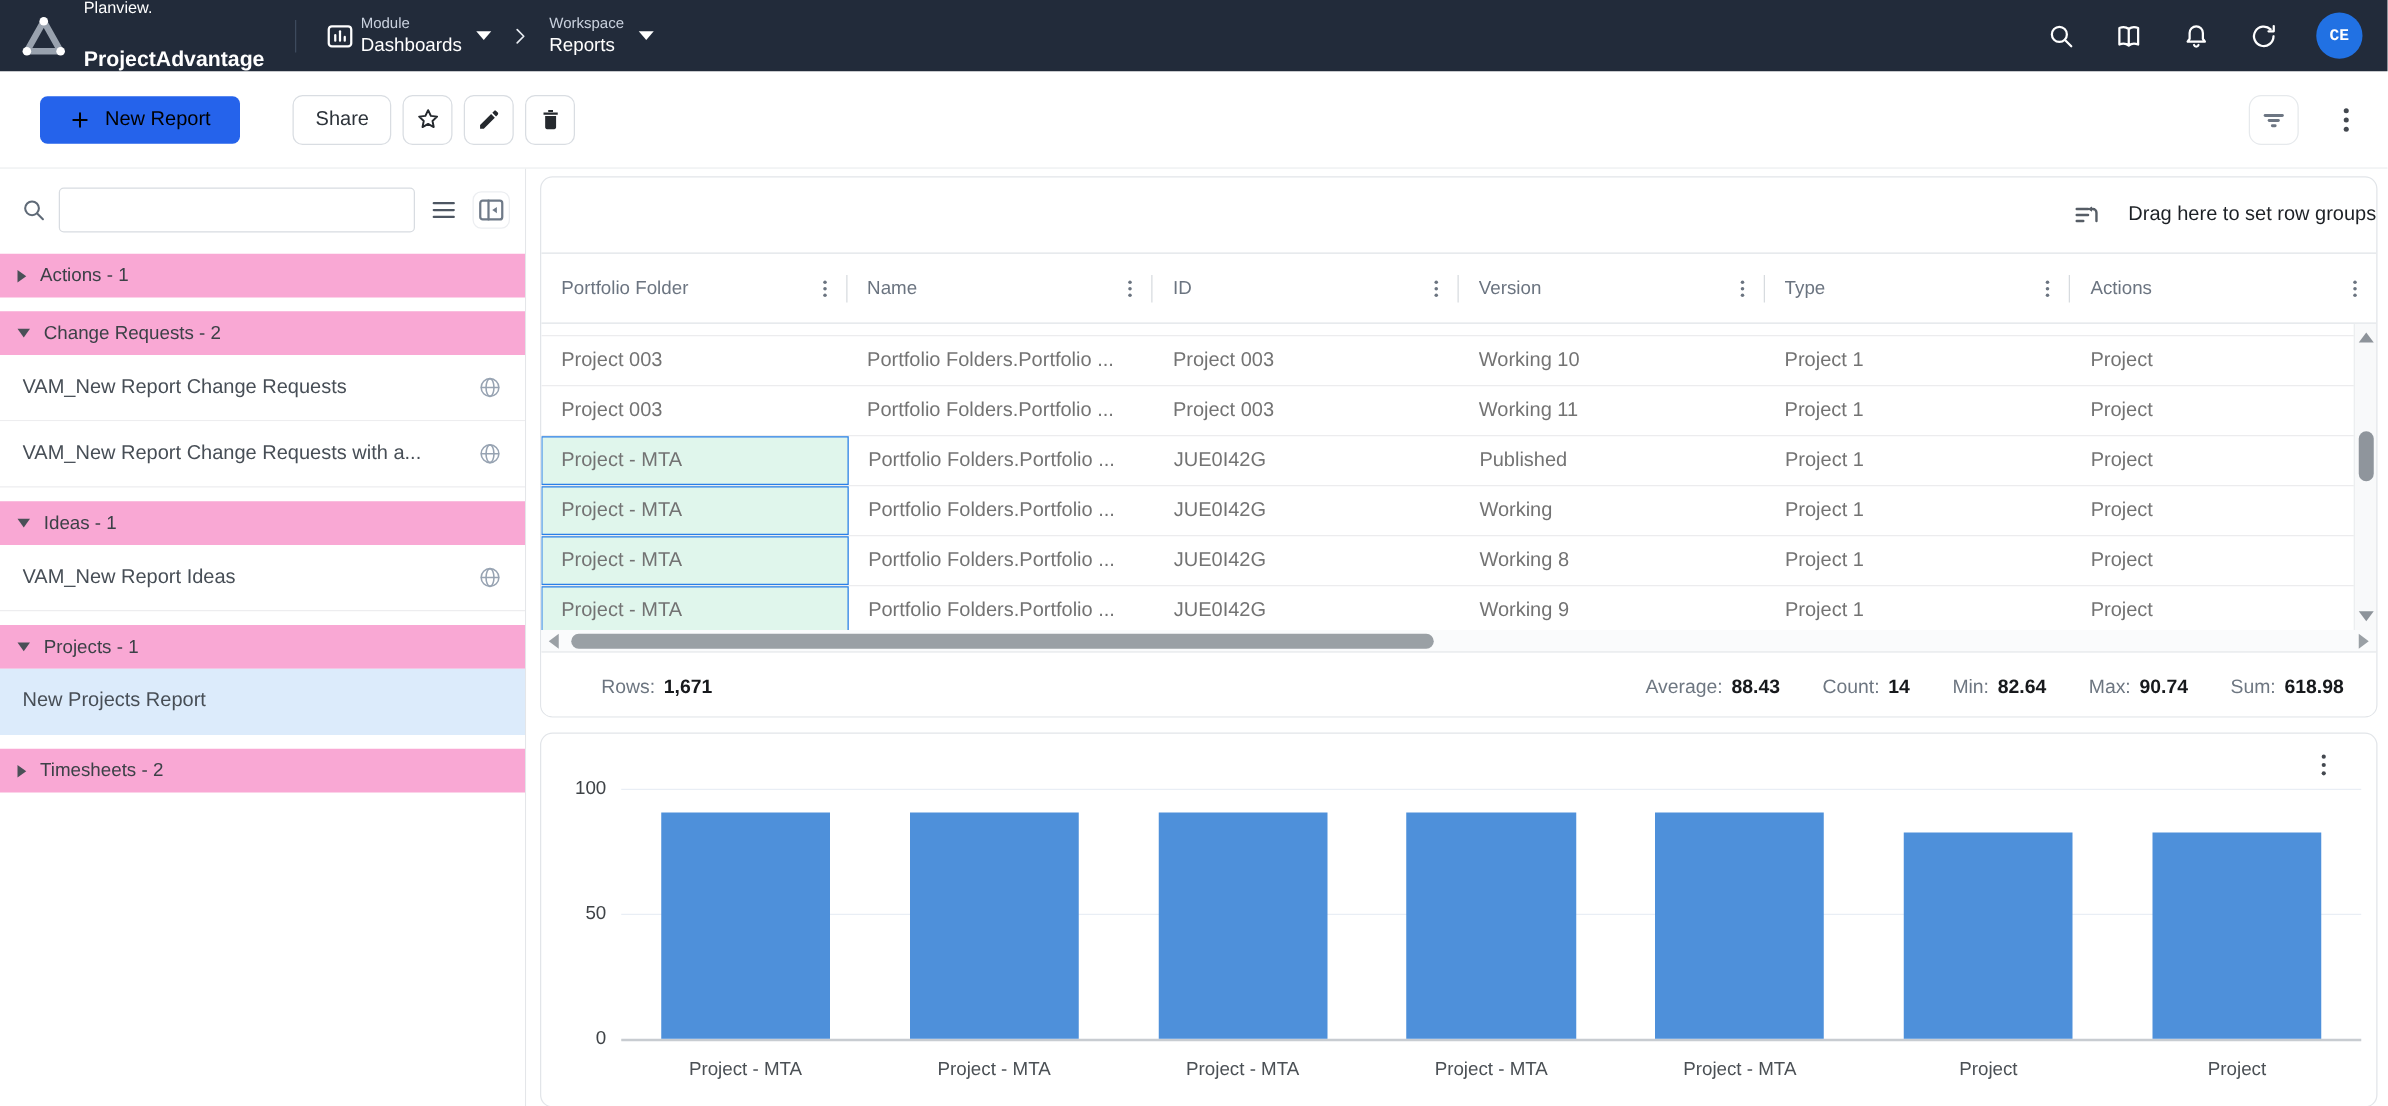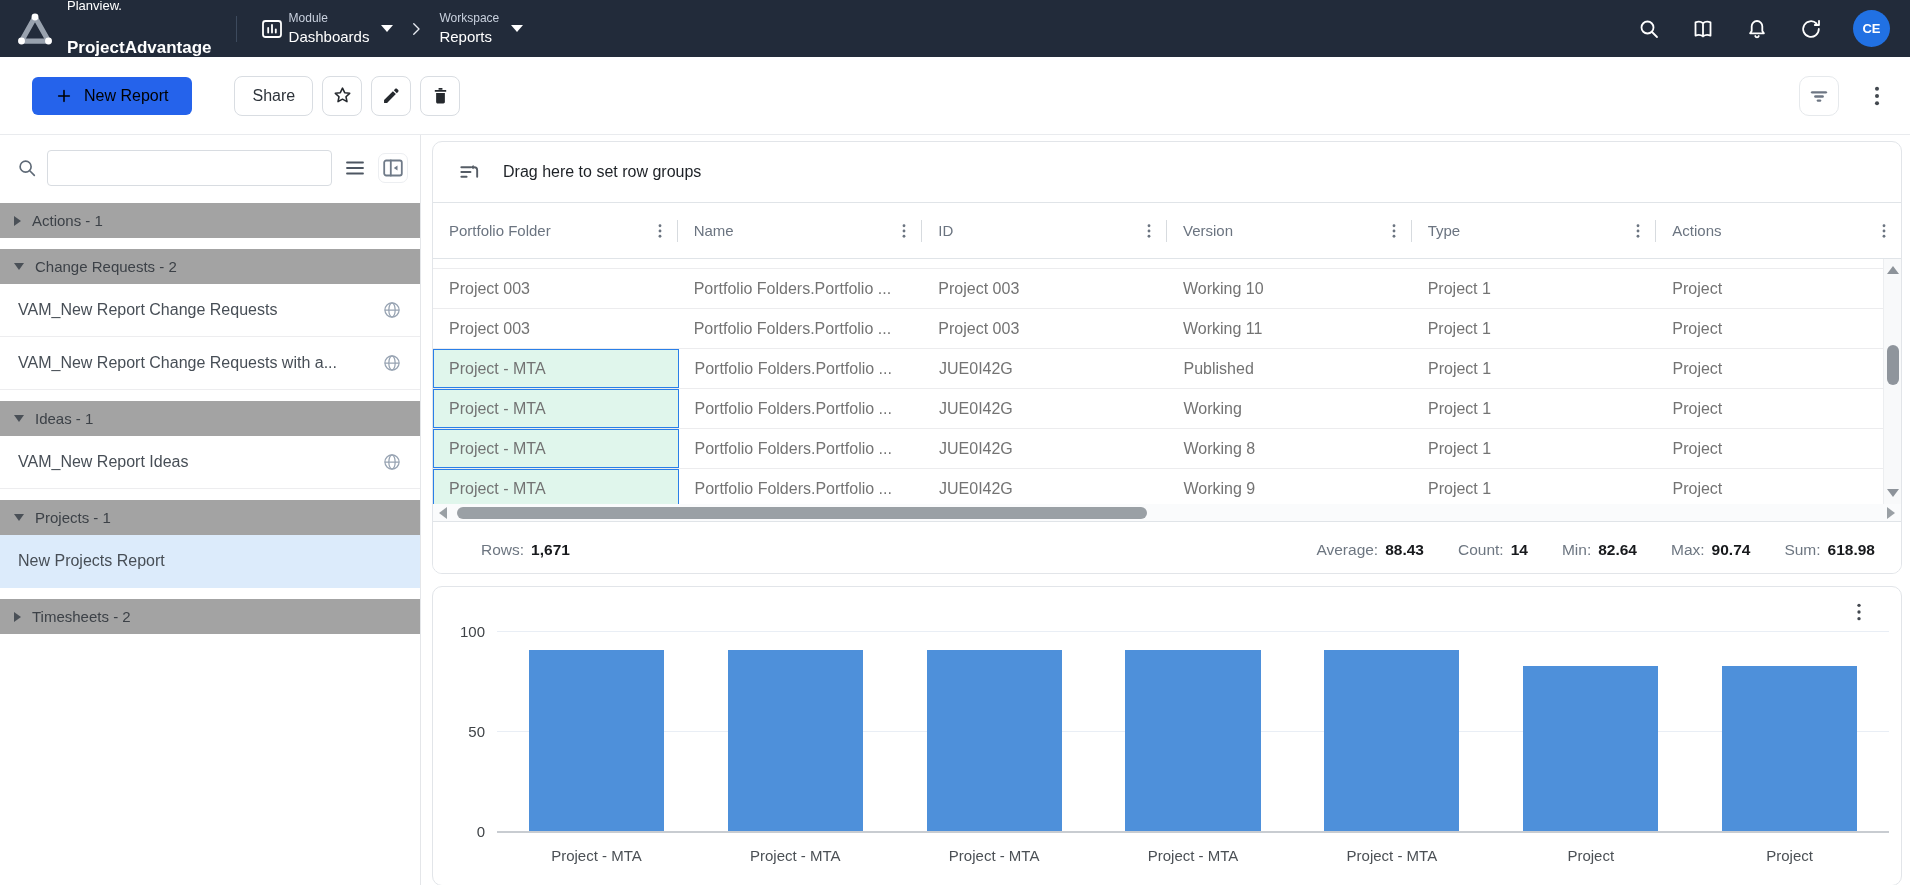--- a/index.html
+++ b/index.html
@@ -17,21 +17,21 @@
   .brand-t1{font-size:13px;color:#fff;}
   .brand-t2{font-size:17px;font-weight:bold;color:#fff;margin-top:24px;}
   .nav-divider{width:1px;height:26px;background:#3d4a5d;margin:0 22px 0 24px;}
   .nav-group{display:flex;align-items:center;gap:4px;cursor:pointer;}
   .nav-mod-icon{width:26px;height:24px;color:#fff;}
   .nv-top{font-size:12px;color:#c9d1de;line-height:1.3;}
   .nv-bottom{font-size:15px;color:#fff;line-height:1.3;}
   .caret-down{width:0;height:0;border-left:6px solid transparent;border-right:6px solid transparent;
     border-top:7px solid #fff;margin-left:8px;}
   .nav-chevron{width:18px;height:18px;color:#e8ecf2;margin:0 14px;}
-  .nav-right{margin-left:auto;display:flex;align-items:center;gap:30px;padding-right:20px;}
+  .nav-right{margin-left:auto;display:flex;align-items:center;gap:30px;padding-right:20px;font-family:Liberation Mono, monospace;}
   .nav-icon-btn{width:24px;height:24px;color:#fff;cursor:pointer;background:none;border:none;padding:0;}
   .nav-icon-btn .ic{width:24px;height:24px;}
   .avatar{width:37px;height:37px;border-radius:50%;background:var(--avatar-blue);display:flex;
     align-items:center;justify-content:center;font-size:13px;font-weight:bold;color:#fff;cursor:pointer;}
 
   
   .toolbar{position:absolute;top:57px;left:0;right:0;height:77px;background:#fff;
     display:flex;align-items:center;padding:0 22px 0 32px;box-sizing:border-box;}
   .btn-primary{display:flex;align-items:center;gap:12px;background:var(--accent);color:#000000;border:none;
     border-radius:6px;height:38px;padding:0 24px;font-size:16px;font-family:inherit;cursor:pointer;}
@@ -55,39 +55,39 @@
   .sidebar{position:absolute;left:0;top:0;bottom:0;width:421px;background:#fff;
     border-right:1px solid #e4e6e9;box-sizing:border-box;}
   .search-row{display:flex;align-items:center;gap:9px;padding:15px 12px 8px 16px;}
   .search-ic{width:22px;height:22px;color:#5f6a77;flex:none;}
   .search-input{flex:1;height:34px;border:1px solid #d8dce1;border-radius:4px;outline:none;
     font-size:15px;padding:0 8px;font-family:inherit;min-width:0;}
   .sb-tool{background:none;border:none;padding:2px;color:#4d5662;cursor:pointer;flex:none;}
   .sb-tool .ic{width:24px;height:24px;}
   .sb-tool.boxed{border:1px solid #eceef1;border-radius:7px;color:#6f7a88;}
   .tree{margin-top:9px;}
-  .tree-group{height:35px;background:#a3a3a3;display:flex;align-items:center;gap:11px;
+  .tree-group{height:35px;background:#f9a8d4;display:flex;align-items:center;gap:11px;
     padding-left:14px;font-size:15px;color:#3c4147;cursor:pointer;margin-top:11px;}
   .tree-group:first-child{margin-top:0;}
   .tri{width:0;height:0;display:inline-block;}
   .tri-right{border-top:5px solid transparent;border-bottom:5px solid transparent;border-left:7px solid #4a5057;}
   .tri-down{border-left:5px solid transparent;border-right:5px solid transparent;border-top:7px solid #4a5057;}
   .tree-item{height:52px;background:#fff;display:flex;align-items:center;padding:0 18px;
     font-size:16px;color:#474e56;border-bottom:1px solid #ededef;cursor:pointer;}
   .tree-item.selected{background:var(--sel-bg);border-bottom:1px solid var(--sel-bg);}
   .globe-wrap{margin-left:auto;color:#97a3b2;}
   .ic-globe{width:20px;height:20px;stroke-width:1.5;}
   .ti-label{white-space:nowrap;overflow:hidden;text-overflow:ellipsis;max-width:330px;}
 
   
   .main{position:absolute;left:421px;top:0;right:0;bottom:0;background:#fff;}
   .grid-panel{position:absolute;left:11px;right:8px;top:6px;height:433px;border:1px solid #e2e5e9;
     border-radius:10px;background:#fff;overflow:hidden;box-sizing:border-box;}
   .dropzone{height:60px;display:flex;align-items:center;gap:22px;padding-left:25px;
-    border-bottom:1px solid #e0e4e8;font-size:16px;color:#1d2126;}
+    border-bottom:1px solid #e0e4e8;font-size:16px;color:#1d2126;justify-content:flex-end;}
   .dz-ic{width:23px;height:23px;color:#565d66;stroke-width:2;}
   .header-row{height:55px;display:flex;border-bottom:1px solid #e0e4e8;}
   .hcell{flex:1;display:flex;align-items:center;padding-left:16px;position:relative;
     color:#6b7480;font-size:15px;min-width:0;cursor:pointer;}
   .htext{white-space:nowrap;overflow:hidden;}
   .hkebab{margin-left:auto;margin-right:8px;color:#6b7480;cursor:pointer;}
   .hkebab .ic-kebab{width:18px;height:22px;}
   .hsep{width:1px;height:22px;background:#d7dbdf;flex:none;}
   .rows-viewport{position:relative;height:245px;overflow:hidden;}
   .sliver{height:9px;border-bottom:1px solid #ececee;}

